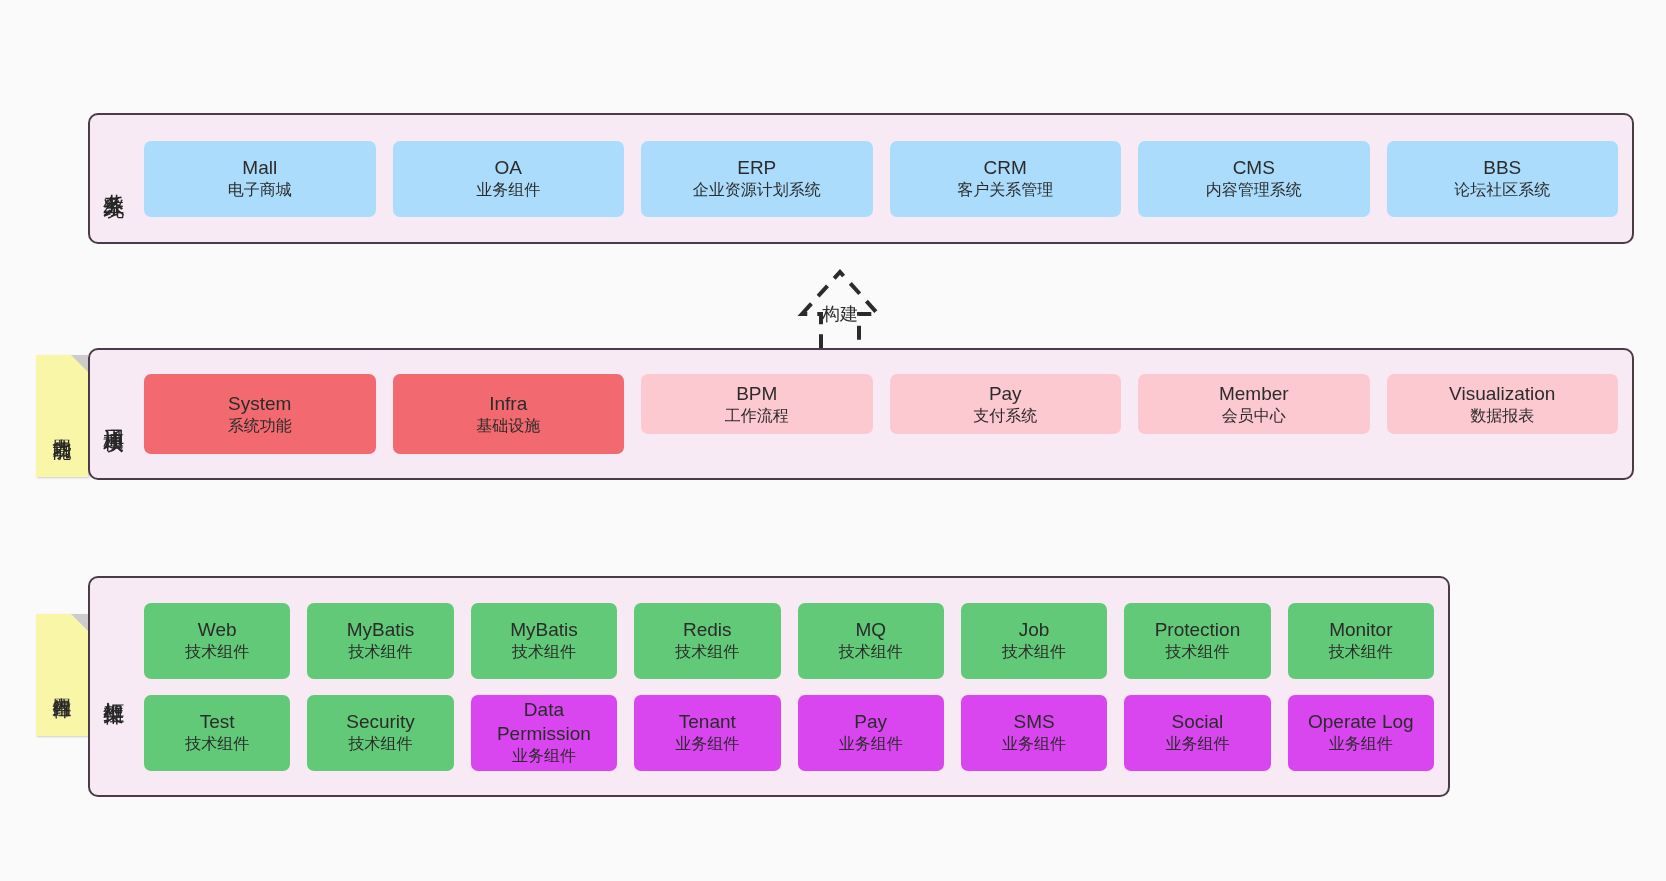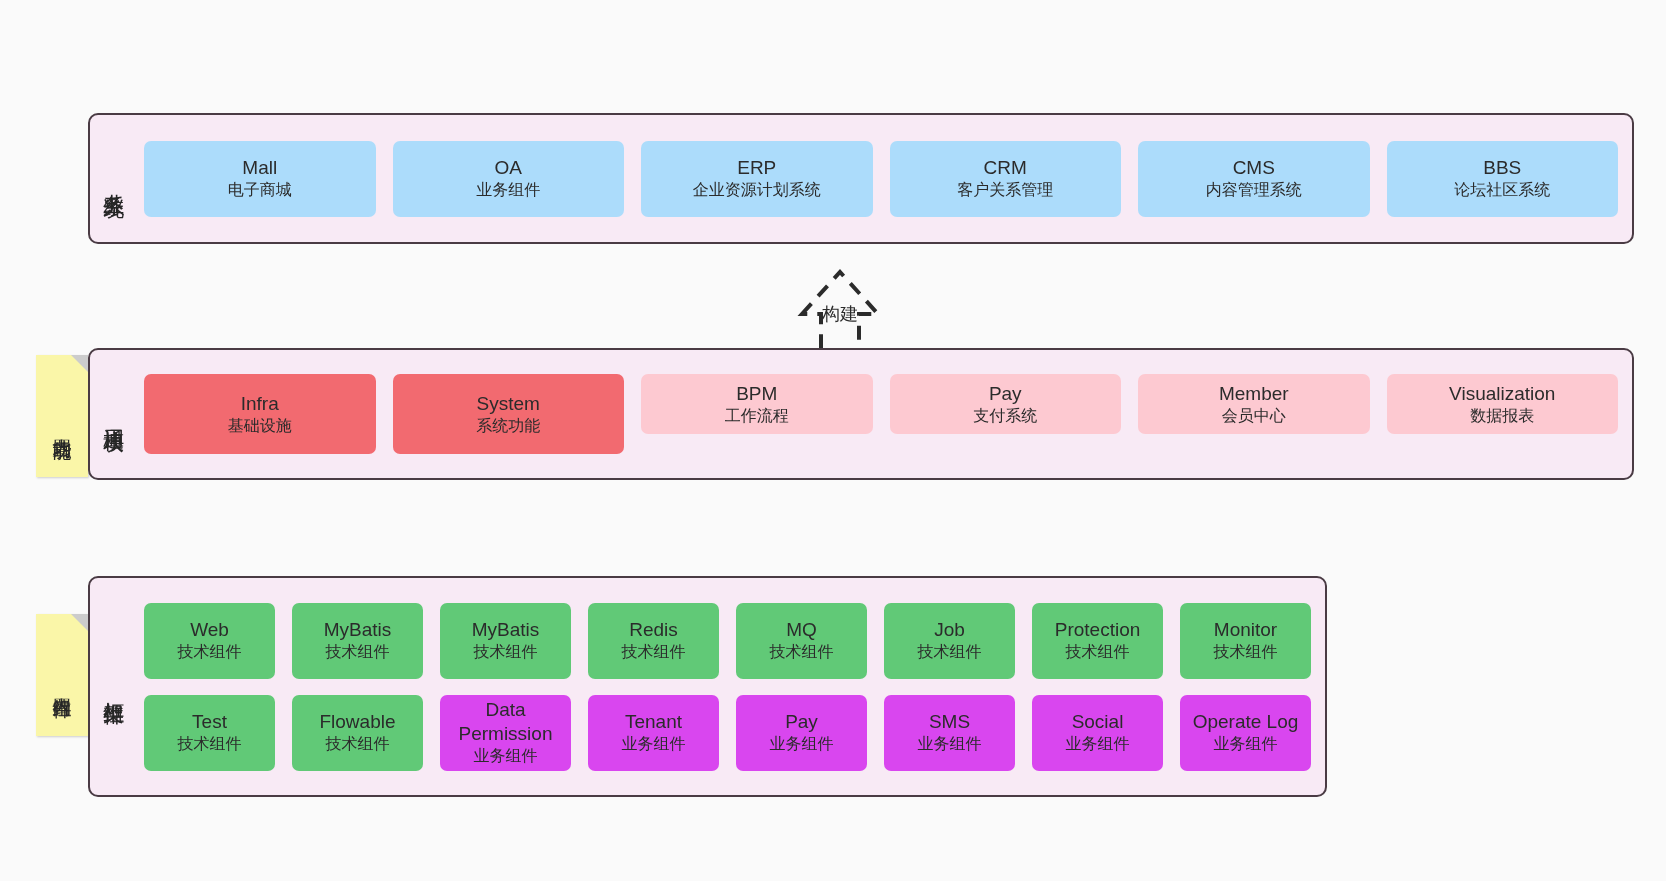--- a/index.html
+++ b/index.html
@@ -84,21 +84,21 @@
 
   .n-blue       { background: #ACDCFB; height: 76px; }
   .n-red        { background: #F26A70; height: 80px; }
   .n-pink       { background: #FDC9D1; height: 60px; }
   .n-green      { background: #61C977; height: 76px; }
   .n-lightgreen { background: #d946ef; height: 76px; }
 
   
   #layer-business { left: 88px;  top: 113px; width: 1546px; height: 131px; }
   #layer-common   { left: 88px;  top: 348px; width: 1546px; height: 132px; }
-  #layer-framework{ left: 88px;  top: 576px; width: 1239px; height: 221px; }
+  #layer-framework{ left: 88px;  top: 576px; width: 1362px; height: 221px; }
 
   #layer-business .layer-body  { padding-left: 6px; }
   #layer-common   .layer-body  { padding-left: 6px; }
   #layer-framework .layer-body { padding-left: 6px; }
 
   
   .sticky {
     position: absolute;
     width: 52px;
     background: #FAF6A8;
@@ -203,27 +203,27 @@
   </div>
 
   <div class="sticky" id="sticky-common">内置功能</div>
 
   <div class="layer" id="layer-common">
     <div class="layer-title">通用模块</div>
     <div class="layer-body">
       <div class="row">
 
         <div class="node n-red">
+          <div class="t1">System</div>
+          <div class="t2">系统功能</div>
+        </div>
+
+        <div class="node n-red">
           <div class="t1">Infra</div>
           <div class="t2">基础设施</div>
-        </div>
-
-        <div class="node n-red">
-          <div class="t1">System</div>
-          <div class="t2">系统功能</div>
         </div>
 
         <div class="node n-pink">
           <div class="t1">BPM</div>
           <div class="t2">工作流程</div>
         </div>
 
         <div class="node n-pink">
           <div class="t1">Pay</div>
           <div class="t2">支付系统</div>
@@ -284,21 +284,21 @@
           <div class="t2">技术组件</div>
         </div>
       </div>
 
       <div class="row">
         <div class="node n-green">
           <div class="t1">Test</div>
           <div class="t2">技术组件</div>
         </div>
         <div class="node n-green">
-          <div class="t1">Flowable</div>
+          <div class="t1">Security</div>
           <div class="t2">技术组件</div>
         </div>
         <div class="node n-lightgreen">
           <div class="t1">Data Permission</div>
           <div class="t2">业务组件</div>
         </div>
         <div class="node n-lightgreen">
           <div class="t1">Tenant</div>
           <div class="t2">业务组件</div>
         </div>

